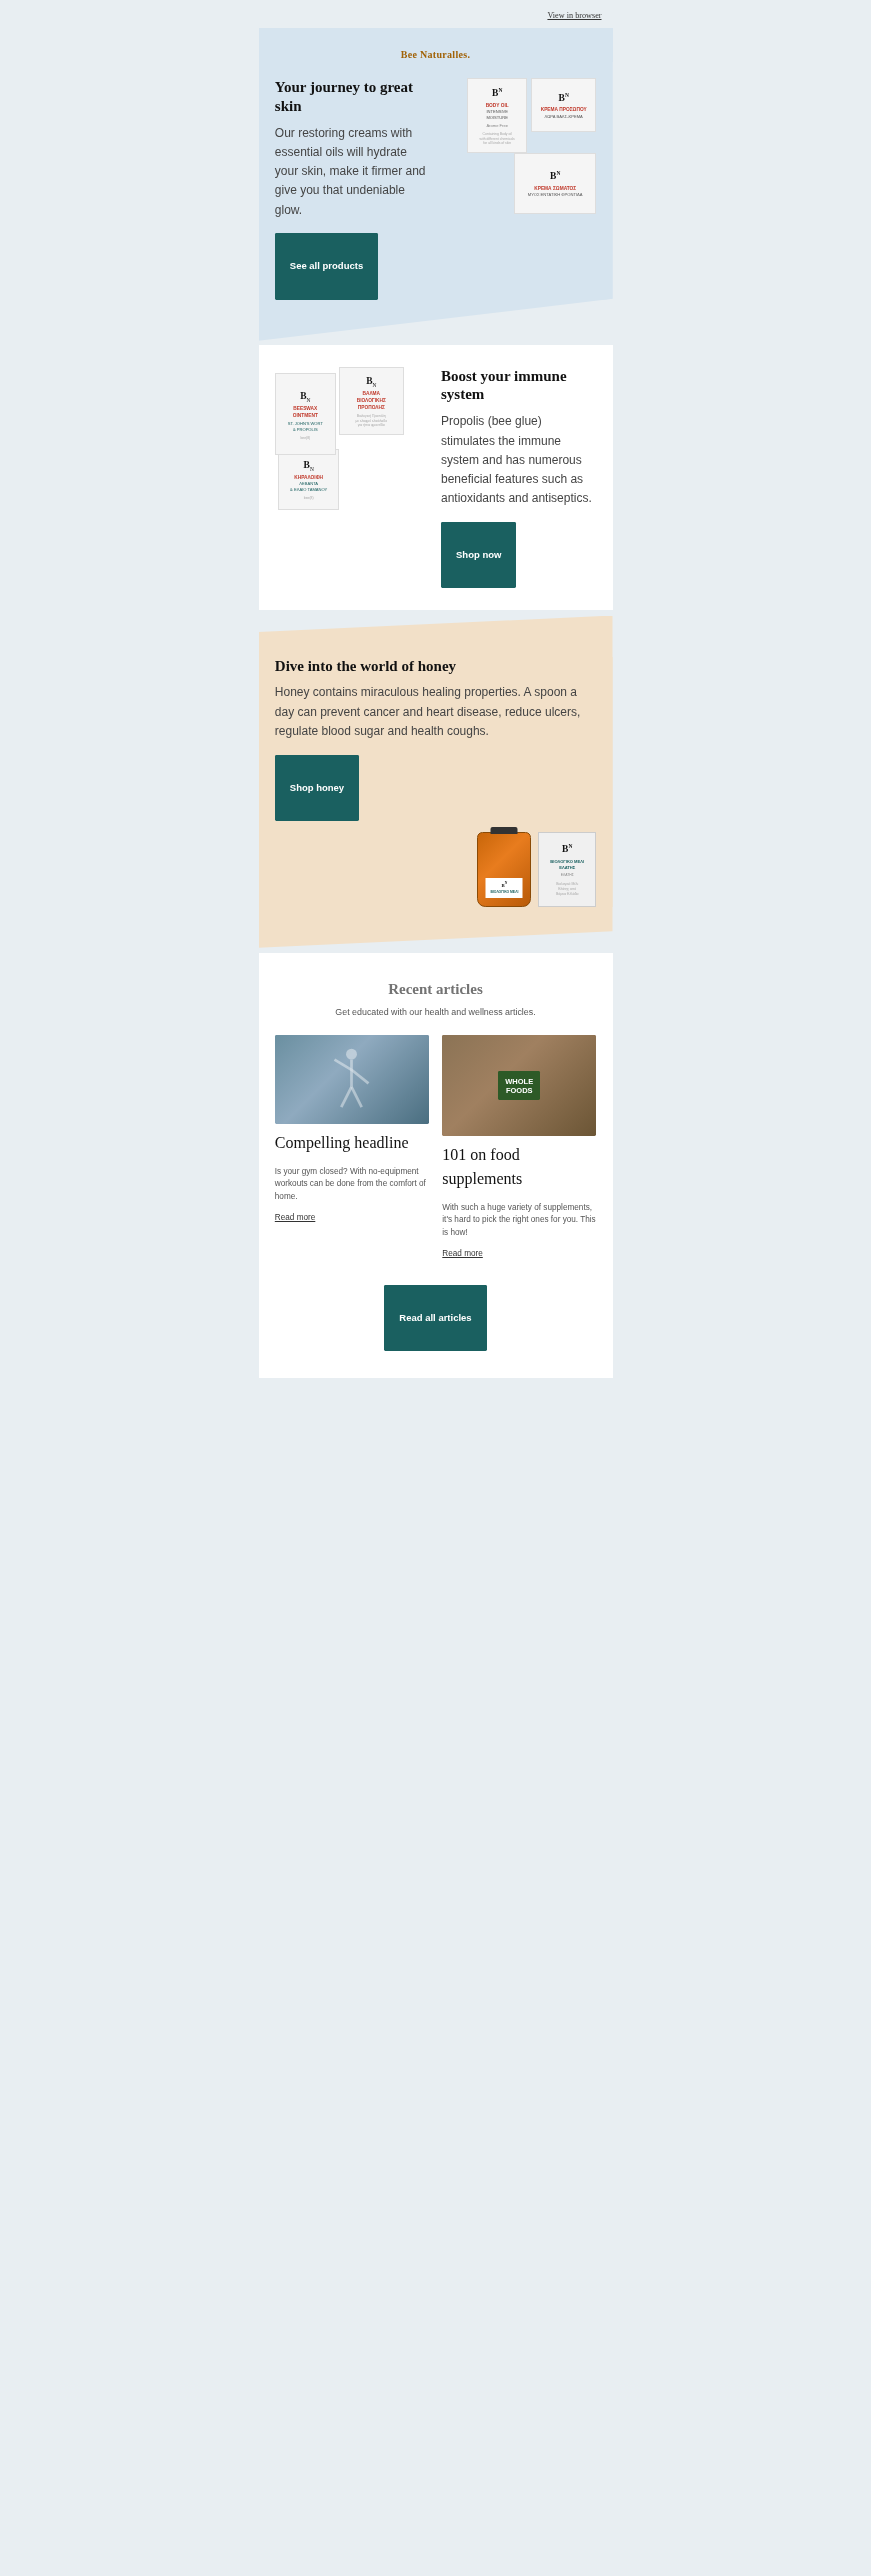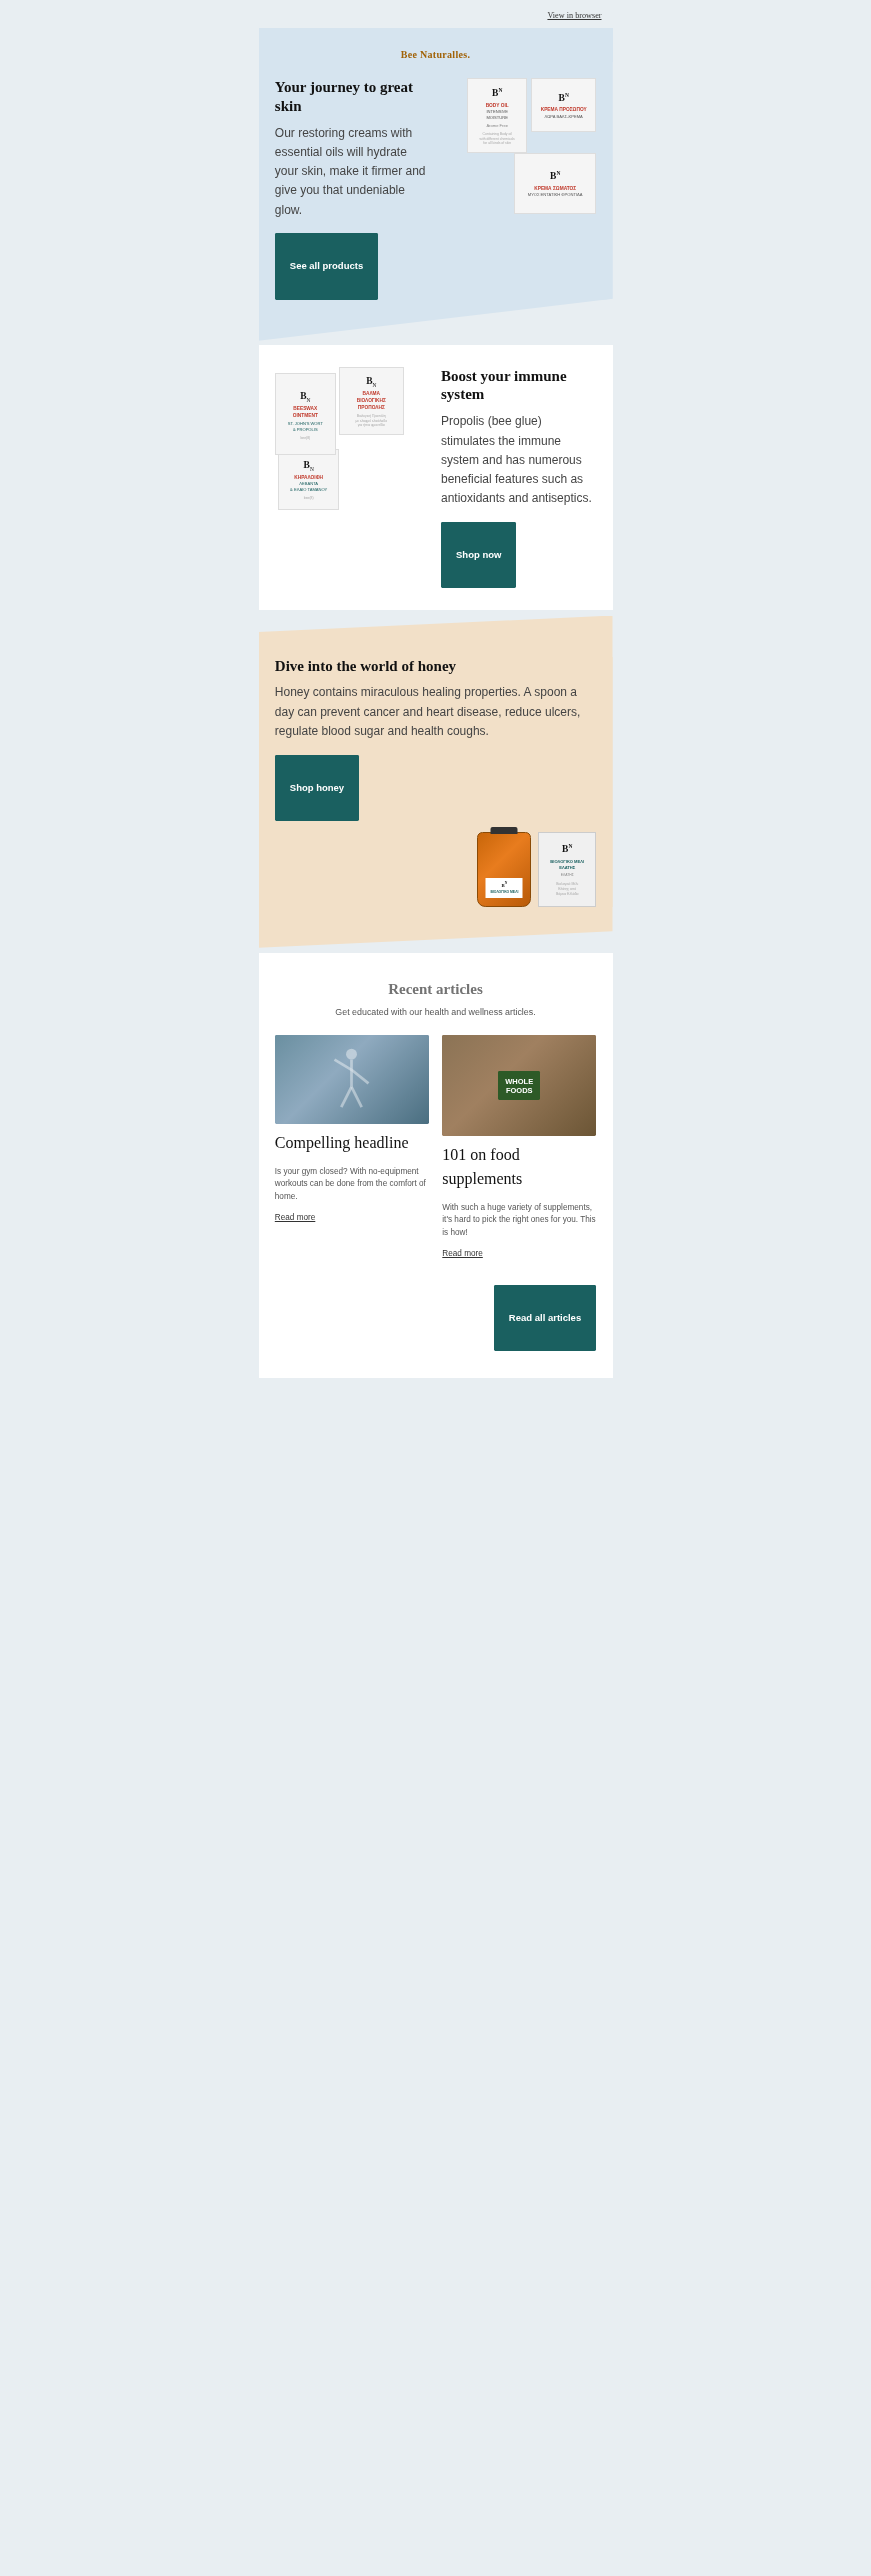--- a/index.html
+++ b/index.html
@@ -201,21 +201,21 @@
       margin-bottom: 6.8px;
       line-height: 1.5;
     }
     .read-more-link {
       font-size: 8.2px;
       color: #333;
       font-family: Arial, sans-serif;
       text-decoration: underline;
     }
     .read-all-btn-wrapper {
-      text-align: right;
+      text-align: center;
       padding: 8.2px 0 11px;
     }
     
     .footer-section {
       background-color: #d6e4ef;
       text-align: center;
       padding: 19px 13.6px 11px;
     }
     .footer-title {
       font-size: 11px;

